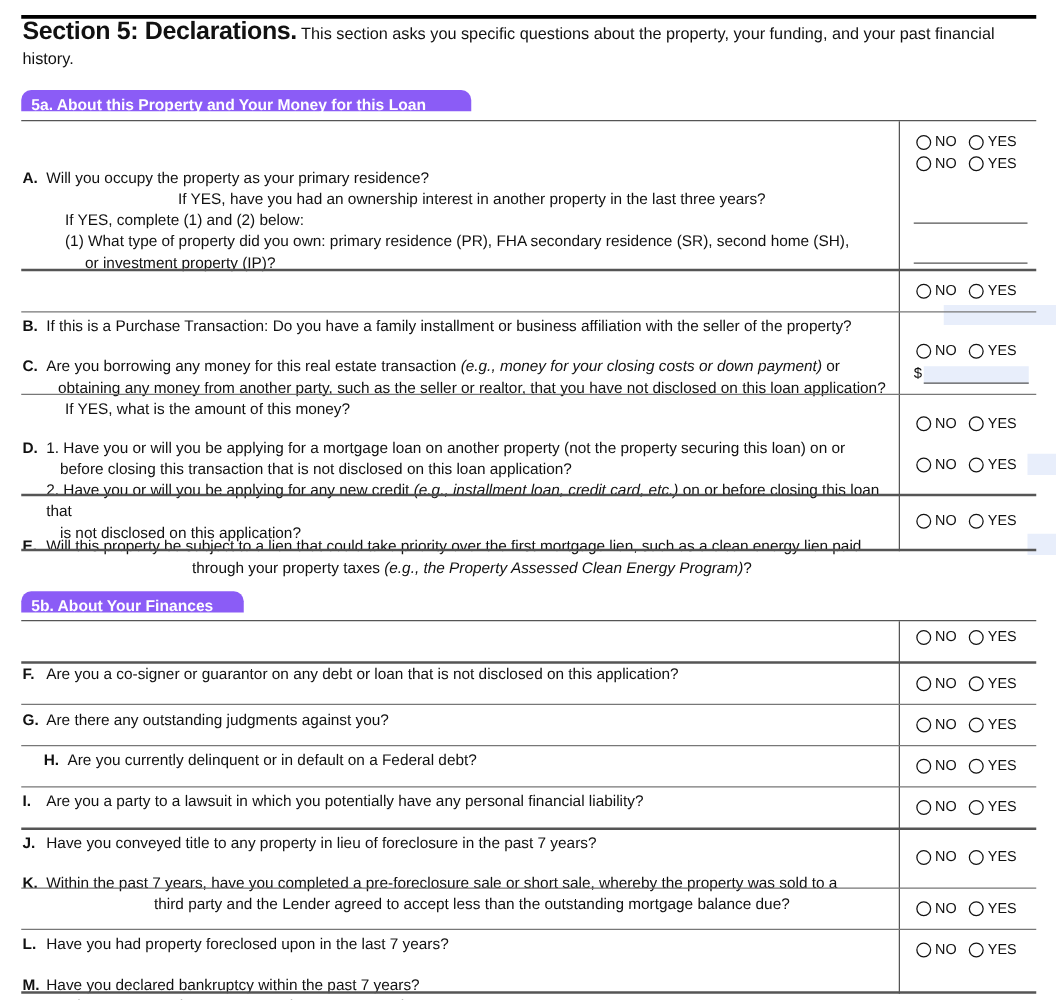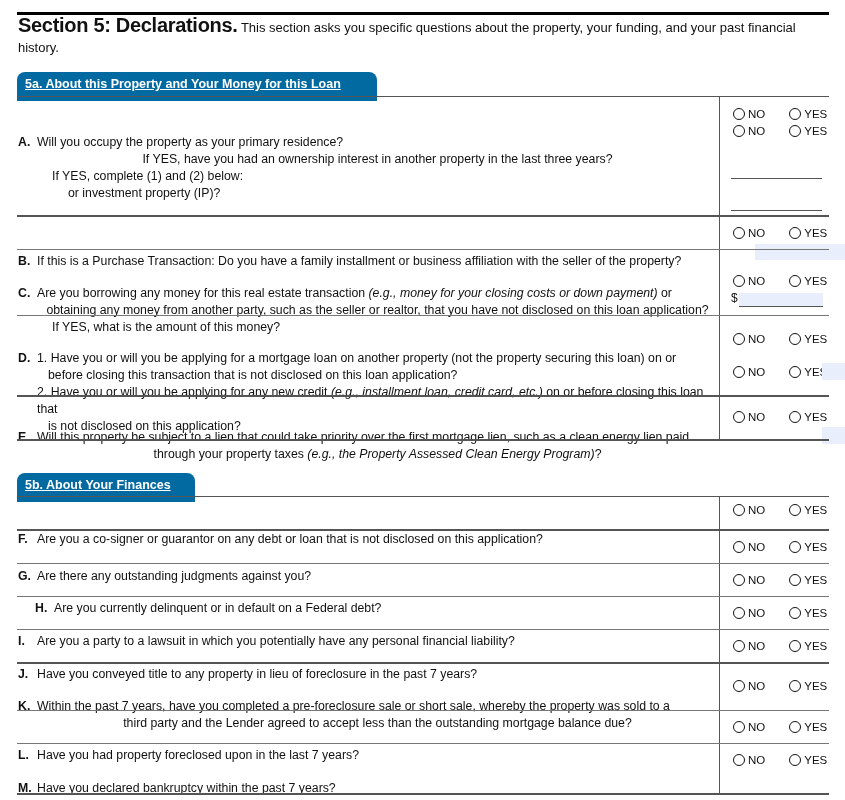--- a/index.html
+++ b/index.html
@@ -5,37 +5,37 @@
   * { box-sizing: border-box; margin: 0; padding: 0; }
   html, body { width: 845px; height: 800px; background: #ffffff; overflow: hidden; }
   body { font-family: "Liberation Sans", sans-serif; color: #111; font-size: 12px; position: relative; }
 
   .top-rule { position: absolute; left: 17px; top: 12px; width: 812px; height: 3px; background: #000; }
 
   .section-title { position: absolute; left: 18px; top: 15px; width: 800px; line-height: 20px; }
   .section-title .big { font-size: 20px; font-weight: bold; letter-spacing: -0.3px; }
   .section-title .desc { font-size: 13px; }
 
-  .band { position: absolute; left: 17px; height: 29px; background: #0369a1; color: #fff;
-          font-weight: bold; font-size: 12.5px; padding: 5px 0 0 8px; border-radius: 8px 8px 0 0; text-decoration: underline; }
+  .band { position: absolute; left: 17px; height: 17px; background: #8b5cf6; color: #fff;
+          font-weight: bold; font-size: 12.5px; padding: 5px 0 0 8px; border-radius: 8px 8px 0 0; }
   .band-line { position: absolute; left: 17px; width: 812px; height: 1px; background: #555; }
 
   .vdiv { position: absolute; left: 719px; width: 1px; background: #555; }
 
   .row-rule { position: absolute; left: 17px; width: 812px; height: 1px; background: #777; }
   .row-rule.dark { height: 2px; background: #555; }
 
   .q { position: absolute; left: 18px; width: 700px; font-size: 12.3px; line-height: 17px; margin-top: 28px; }
   .q .letter { font-weight: bold; display: inline-block; width: 19px; }
   .q .indent1 { padding-left: 19px; text-align: center; }
   .q .indent2 { padding-left: 34px; }
   .q .indent3 { padding-left: 50px; }
   .q em { font-style: italic; }
 
-  .yn { position: absolute; left: 733px; display: flex; align-items: center; font-size: 11.5px; gap: 16px; }
+  .yn { position: absolute; left: 733px; display: flex; align-items: center; font-size: 11.5px; gap: 2px; }
   .radio { display: inline-block; width: 12px; height: 12px; border: 1.6px solid #111; border-radius: 50%; margin-right: 3px; }
   .yn .opt { display: flex; align-items: center; margin-right: 8px; cursor: pointer; }
 
   .fill-line { position: absolute; left: 731px; width: 91px; height: 1px; background: #555; }
   .blue-field { position: absolute; background: #e8eefb; }
   .amount { position: absolute; left: 731px; font-size: 12px; }
 
   .chk { display: inline-flex; align-items: center; margin-right: 12px; cursor: pointer; }
   .box { display: inline-block; width: 11px; height: 11px; border: 1.4px solid #111; margin-right: 5px; }
 </style>
@@ -50,20 +50,21 @@
 </div>
 
 <div class="band" style="top:72px;width:360px;">5a. About this Property and Your Money for this Loan</div>
 <div class="band-line" style="top:96px;"></div>
 <div class="vdiv" style="top:97px;height:344px;"></div>
 
 <div class="q" style="top:106px;">
   <div><span class="letter">A.</span><span>Will you occupy the property as your primary residence?</span></div>
   <div class="indent1">If YES, have you had an ownership interest in another property in the last three years?</div>
   <div class="indent2">If YES, complete (1) and (2) below:</div>
+  <div class="indent2">(1) What type of property did you own: primary residence (PR), FHA secondary residence (SR), second home (SH),</div>
   <div class="indent3">or investment property (IP)?</div>
 </div>
 <div class="yn" style="top:108px;">
   <span class="opt">
       <span class="radio"></span>
       <span>NO</span>
     </span>
   <span class="opt">
       <span class="radio"></span>
       <span>YES</span>

